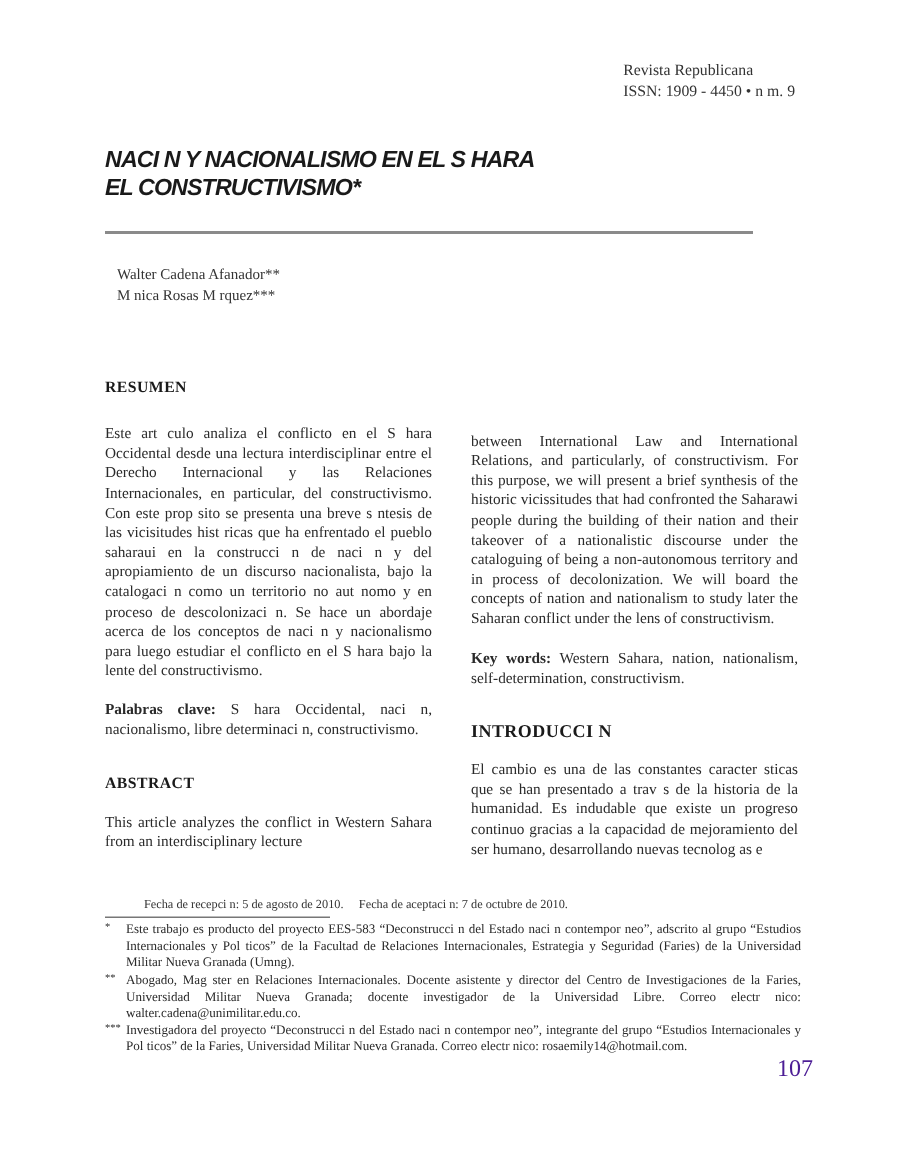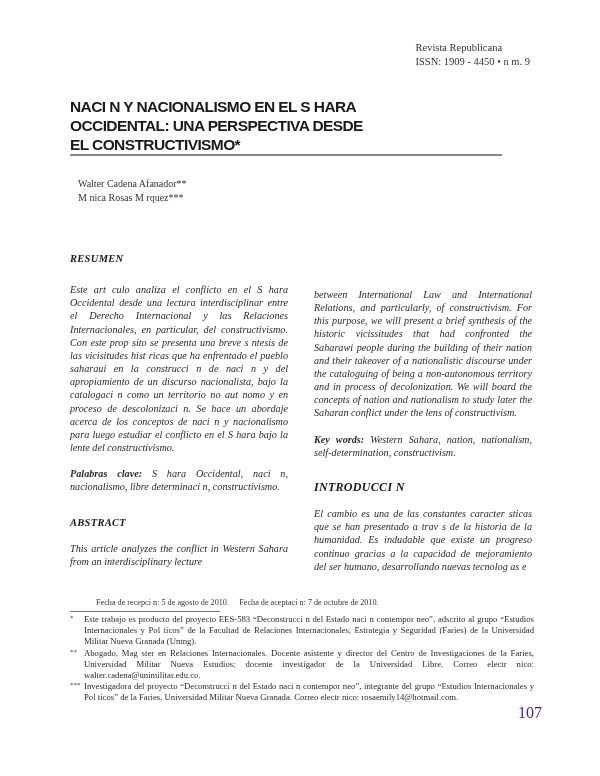--- a/index.html
+++ b/index.html
@@ -1,23 +1,23 @@
 <!DOCTYPE html>
 <html><head>
 <meta charset="utf-8">
 <style>
   html, body { margin: 0; padding: 0; background: #ffffff; }
   body { width: 600px; height: 776px; position: relative; overflow: hidden; color: #222; font-family: "Liberation Serif", "DejaVu Serif", serif; }
   .abs { position: absolute; }
   .journal { right: 70px; top: 41px; font-size: 10.5px; line-height: 14px; color: #333; }
-  .title { left: 70px; top: 97px; width: 440px; font-family: "Liberation Sans", "DejaVu Sans", sans-serif; font-weight: bold; font-size: 15.5px; line-height: 19px; letter-spacing: -0.6px; color: #1a1a1a; }
+  .title { left: 70px; top: 97px; width: 440px; font-family: "Liberation Sans", "DejaVu Sans", sans-serif; font-weight: bold; font-size: 15.5px; line-height: 19px; letter-spacing: -0.6px; color: #1a1a1a; font-style: italic; }
   .title-rule { left: 70px; top: 154px; width: 432px; height: 2px; background: #8a8a8a; }
   .authors { left: 78px; top: 177px; font-size: 10px; line-height: 14px; color: #333; }
   .authors .aff { font-style: italic; }
-  .col { width: 218px; font-size: 10.2px; line-height: 13.15px; text-align: justify; color: #2a2a2a; font-style: italic; }
+  .col { width: 218px; font-size: 10.2px; line-height: 13.15px; text-align: justify; color: #2a2a2a; }
   .col-left { left: 70px; top: 252px; }
   .col-right { left: 314px; top: 248px; margin-top: 40px; }
   .heading { font-weight: bold; font-size: 10.5px; letter-spacing: 0.3px; color: #1a1a1a; }
   .para { margin: 0; }
   .gap-s { height: 13px; }
   .gap-m { height: 18px; }
   .gap-l { height: 22px; }
   .kw-label { font-weight: bold; }
   .intro-heading { font-size: 12px; letter-spacing: 0.3px; }
   .dates { left: 70px; top: 598px; font-size: 8.2px; color: #333; white-space: nowrap; padding-left: 26px; }
@@ -30,21 +30,20 @@
 </head>
 <body>
 
 <div class="abs journal">
   <div>Revista Republicana</div>
   <div>ISSN: 1909 - 4450 • n m. 9</div>
 </div>
 
 <div class="abs title">
   <div>NACI N Y NACIONALISMO EN EL S HARA</div>
-  <div>OCCIDENTAL: UNA PERSPECTIVA DESDE</div>
   <div>EL CONSTRUCTIVISMO*</div>
 </div>
 <div class="abs title-rule"></div>
 
 <div class="abs authors">
   <div>Walter Cadena Afanador**</div>
   <div>M nica Rosas M rquez***</div>
 </div>
 
 <div class="abs col col-left">
@@ -82,21 +81,21 @@
 </div>
 <div class="abs foot-rule"></div>
 
 <div class="abs footnotes">
   <p class="fn">
     <span class="fn-mark">*</span>
     <span>Este trabajo es producto del proyecto EES-583 “Deconstrucci n del Estado naci n contempor neo”, adscrito al grupo “Estudios Internacionales y Pol ticos” de la Facultad de Relaciones Internacionales, Estrategia y Seguridad (Faries) de la Universidad Militar Nueva Granada (Umng).</span>
   </p>
   <p class="fn">
     <span class="fn-mark">**</span>
-    <span>Abogado, Mag ster en Relaciones Internacionales. Docente asistente y director del Centro de Investigaciones de la Faries, Universidad Militar Nueva Estudios; docente investigador de la Universidad Libre. Correo electr nico: walter.cadena@unimilitar.edu.co.</span>
+    <span>Abogado, Mag ster en Relaciones Internacionales. Docente asistente y director del Centro de Investigaciones de la Faries, Universidad Militar Nueva Granada; docente investigador de la Universidad Libre. Correo electr nico: walter.cadena@unimilitar.edu.co.</span>
   </p>
   <p class="fn">
     <span class="fn-mark">***</span>
     <span>Investigadora del proyecto “Deconstrucci n del Estado naci n contempor neo”, integrante del grupo “Estudios Internacionales y Pol ticos” de la Faries, Universidad Militar Nueva Granada. Correo electr nico: rosaemily14@hotmail.com.</span>
   </p>
 </div>
 
 <div class="abs page-no">107</div>
 
 </body></html>

